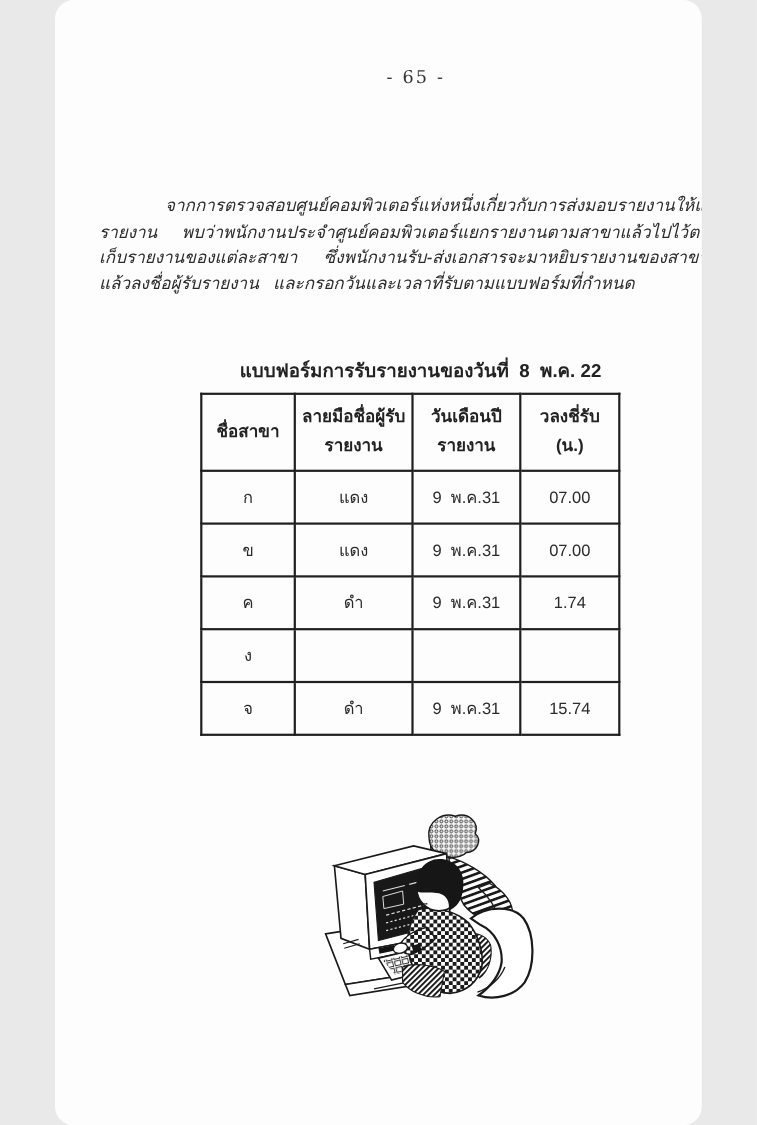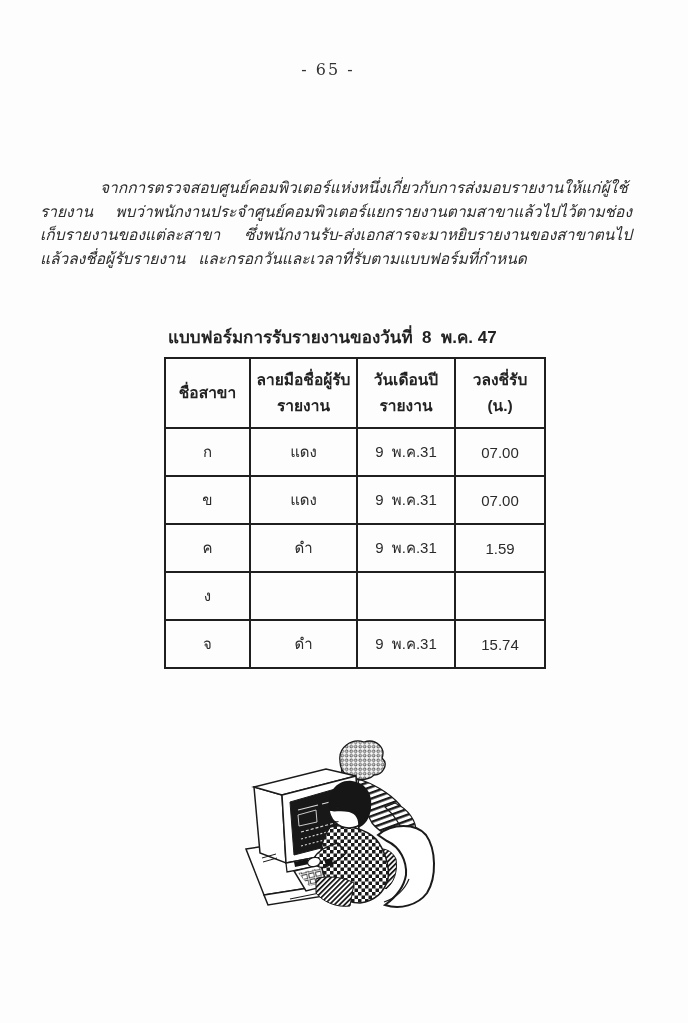--- a/index.html
+++ b/index.html
@@ -1,23 +1,24 @@
 <!DOCTYPE html>
 <html><head>
 <meta charset="utf-8">
 <style>
   html,body{margin:0;padding:0;background:#e9e9e9;}
   .page{
     position:relative;
-    width:688px;height:1023px;
+    width:588px;height:1023px;
     margin:0 auto;
     background:#fdfdfd;
     font-family:"Liberation Sans","DejaVu Sans",sans-serif;
     color:#262626;
     overflow:hidden;
+    border-radius:17px;
   }
   .page-number{
     position:absolute;top:60px;left:0;width:656px;
     text-align:center;
     font-family:"DejaVu Serif","Liberation Serif",serif;
     font-size:16px;letter-spacing:2px;color:#333;
     white-space:pre;
   }
   .doc-title{
     position:absolute;top:131px;left:0;width:688px;
@@ -34,21 +35,21 @@
     margin:0;color:#2b2b2b;font-style:italic;
   }
   .para-1{top:176px;}
   .para-2{top:251px;}
   .form-heading{
     position:absolute;top:323px;left:168px;
     font-size:17px;font-weight:bold;color:#222;
     white-space:pre;margin:0;
   }
   table.report-table{
-    position:absolute;top:357px;left:164px;
+    position:absolute;top:357px;left:132px;
     width:380px;
     border-collapse:collapse;table-layout:fixed;padding-left:20px;
   }
   table.report-table th,
   table.report-table td{
     border:2px solid #1f1f1f;
     text-align:center;vertical-align:middle;
     font-weight:normal;
     font-size:15px;color:#2b2b2b;
     padding:0;
@@ -67,21 +68,21 @@
 <body>
 
 <div class="page">
 
   <div class="page-number">- 65 -</div>
 
 
   <p class="para para-1">จากการตรวจสอบศูนย์คอมพิวเตอร์แห่งหนึ่งเกี่ยวกับการส่งมอบรายงานให้แก่ผู้ใช้รายงาน  พบว่าพนักงานประจำศูนย์คอมพิวเตอร์แยกรายงานตามสาขาแล้วไปไว้ตามช่องเก็บรายงานของแต่ละสาขา  ซึ่งพนักงานรับ-ส่งเอกสารจะมาหยิบรายงานของสาขาตนไป  แล้วลงชื่อผู้รับรายงาน   และกรอกวันและเวลาที่รับตามแบบฟอร์มที่กำหนด</p>
 
 
-  <h2 class="form-heading">แบบฟอร์มการรับรายงานของวันที่  8  พ.ค. 47</h2>
+  <h2 class="form-heading">แบบฟอร์มการรับรายงานของวันที่  8  พ.ค. 22</h2>
 
   <table class="report-table">
     <colgroup>
         <col class="c1">
         <col class="c2">
         <col class="c3">
         <col class="c4">
       </colgroup>
     <thead>
       <tr>
@@ -101,21 +102,21 @@
       <tr>
         <td>ข</td>
         <td>แดง</td>
         <td>9  พ.ค.31</td>
         <td>07.00</td>
       </tr>
       <tr>
         <td>ค</td>
         <td>ดำ</td>
         <td>9  พ.ค.31</td>
-        <td>1.59</td>
+        <td>1.74</td>
       </tr>
       <tr>
         <td>ง</td>
         <td></td>
         <td></td>
         <td></td>
       </tr>
       <tr>
         <td>จ</td>
         <td>ดำ</td>

